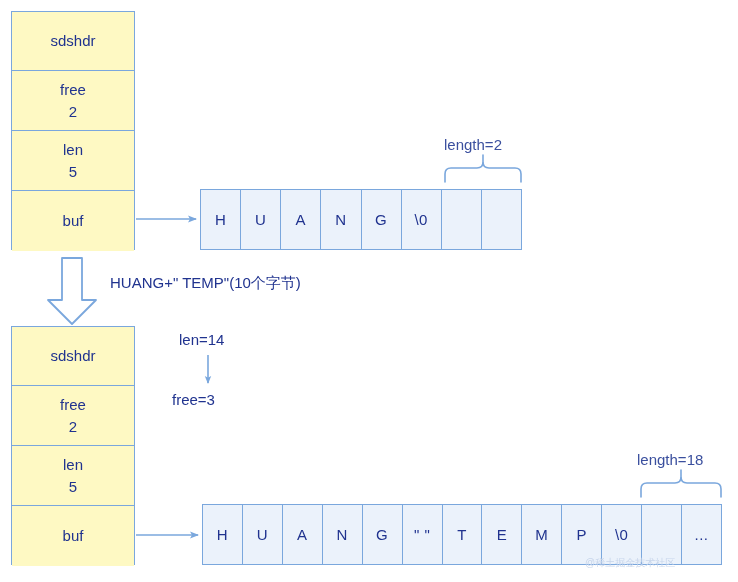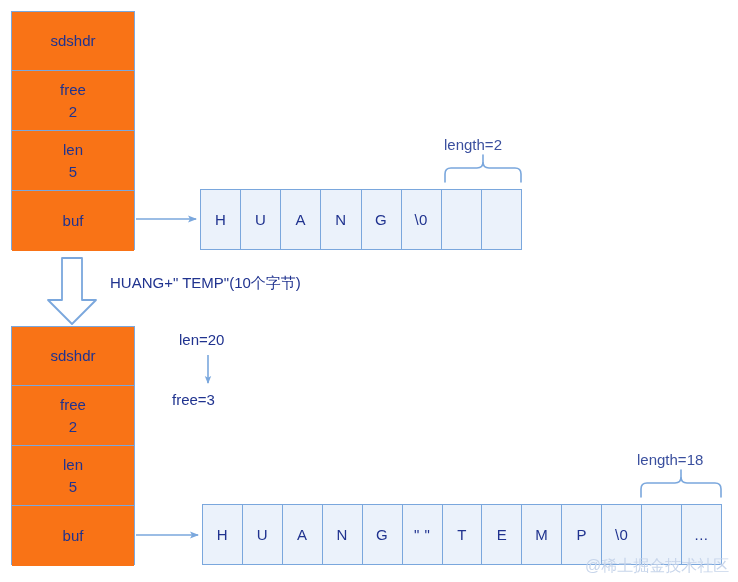--- a/index.html
+++ b/index.html
@@ -22,21 +22,21 @@
   .struct {
     position: absolute;
     border: 1.5px solid #7aa7dd;
     box-sizing: border-box;
     background: #ebf2fb;
   }
   .struct-row {
     position: relative;
     box-sizing: border-box;
     border-bottom: 1.5px solid #7aa7dd;
-    background: #f97316;
+    background: #fef9c3;
     display: flex;
     flex-direction: column;
     align-items: center;
     justify-content: center;
     color: #20338f;
     font-size: 15px;
     line-height: 1.45;
     text-align: right;
   }
   .struct-row:last-child { border-bottom: none; }
@@ -81,21 +81,21 @@
     top: 0;
     width: 738px;
     height: 582px;
     pointer-events: none;
   }
 
   
   .watermark {
     position: absolute;
     color: #c6d4ea;
-    font-size: 16px;
+    font-size: 10px;
     white-space: nowrap;
     opacity: 0.95;
   }
 </style>
 </head>
 <body>
 
 <div id="canvas">
 
   <div class="struct" style="left:11px; top:11px; width:124px; height:239px;">
@@ -123,21 +123,21 @@
       <div class="buf-cell" style="flex: 1 1 0px;">G</div>
       <div class="buf-cell" style="flex: 1 1 0px;">\0</div>
       <div class="buf-cell" style="flex: 1 1 0px;"></div>
       <div class="buf-cell" style="flex: 1 1 0px;"></div>
     </div>
 
   <div class="label label-brace" style="left:444px; top:136px;">length=2</div>
 
   <div class="label" style="left:110px; top:274px;">HUANG+" TEMP"(10个字节)</div>
 
-  <div class="label" style="left:179px; top:331px;">len=20</div>
+  <div class="label" style="left:179px; top:331px;">len=14</div>
 
   <div class="label" style="left:172px; top:391px;">free=3</div>
 
   <div class="struct" style="left:11px; top:326px; width:124px; height:239px;">
     <div class="struct-row" style="height:59px;">
       <span>sdshdr</span>
     </div>
     <div class="struct-row" style="height:60px;">
       <span>free</span>
       <span class="sub">2</span>

